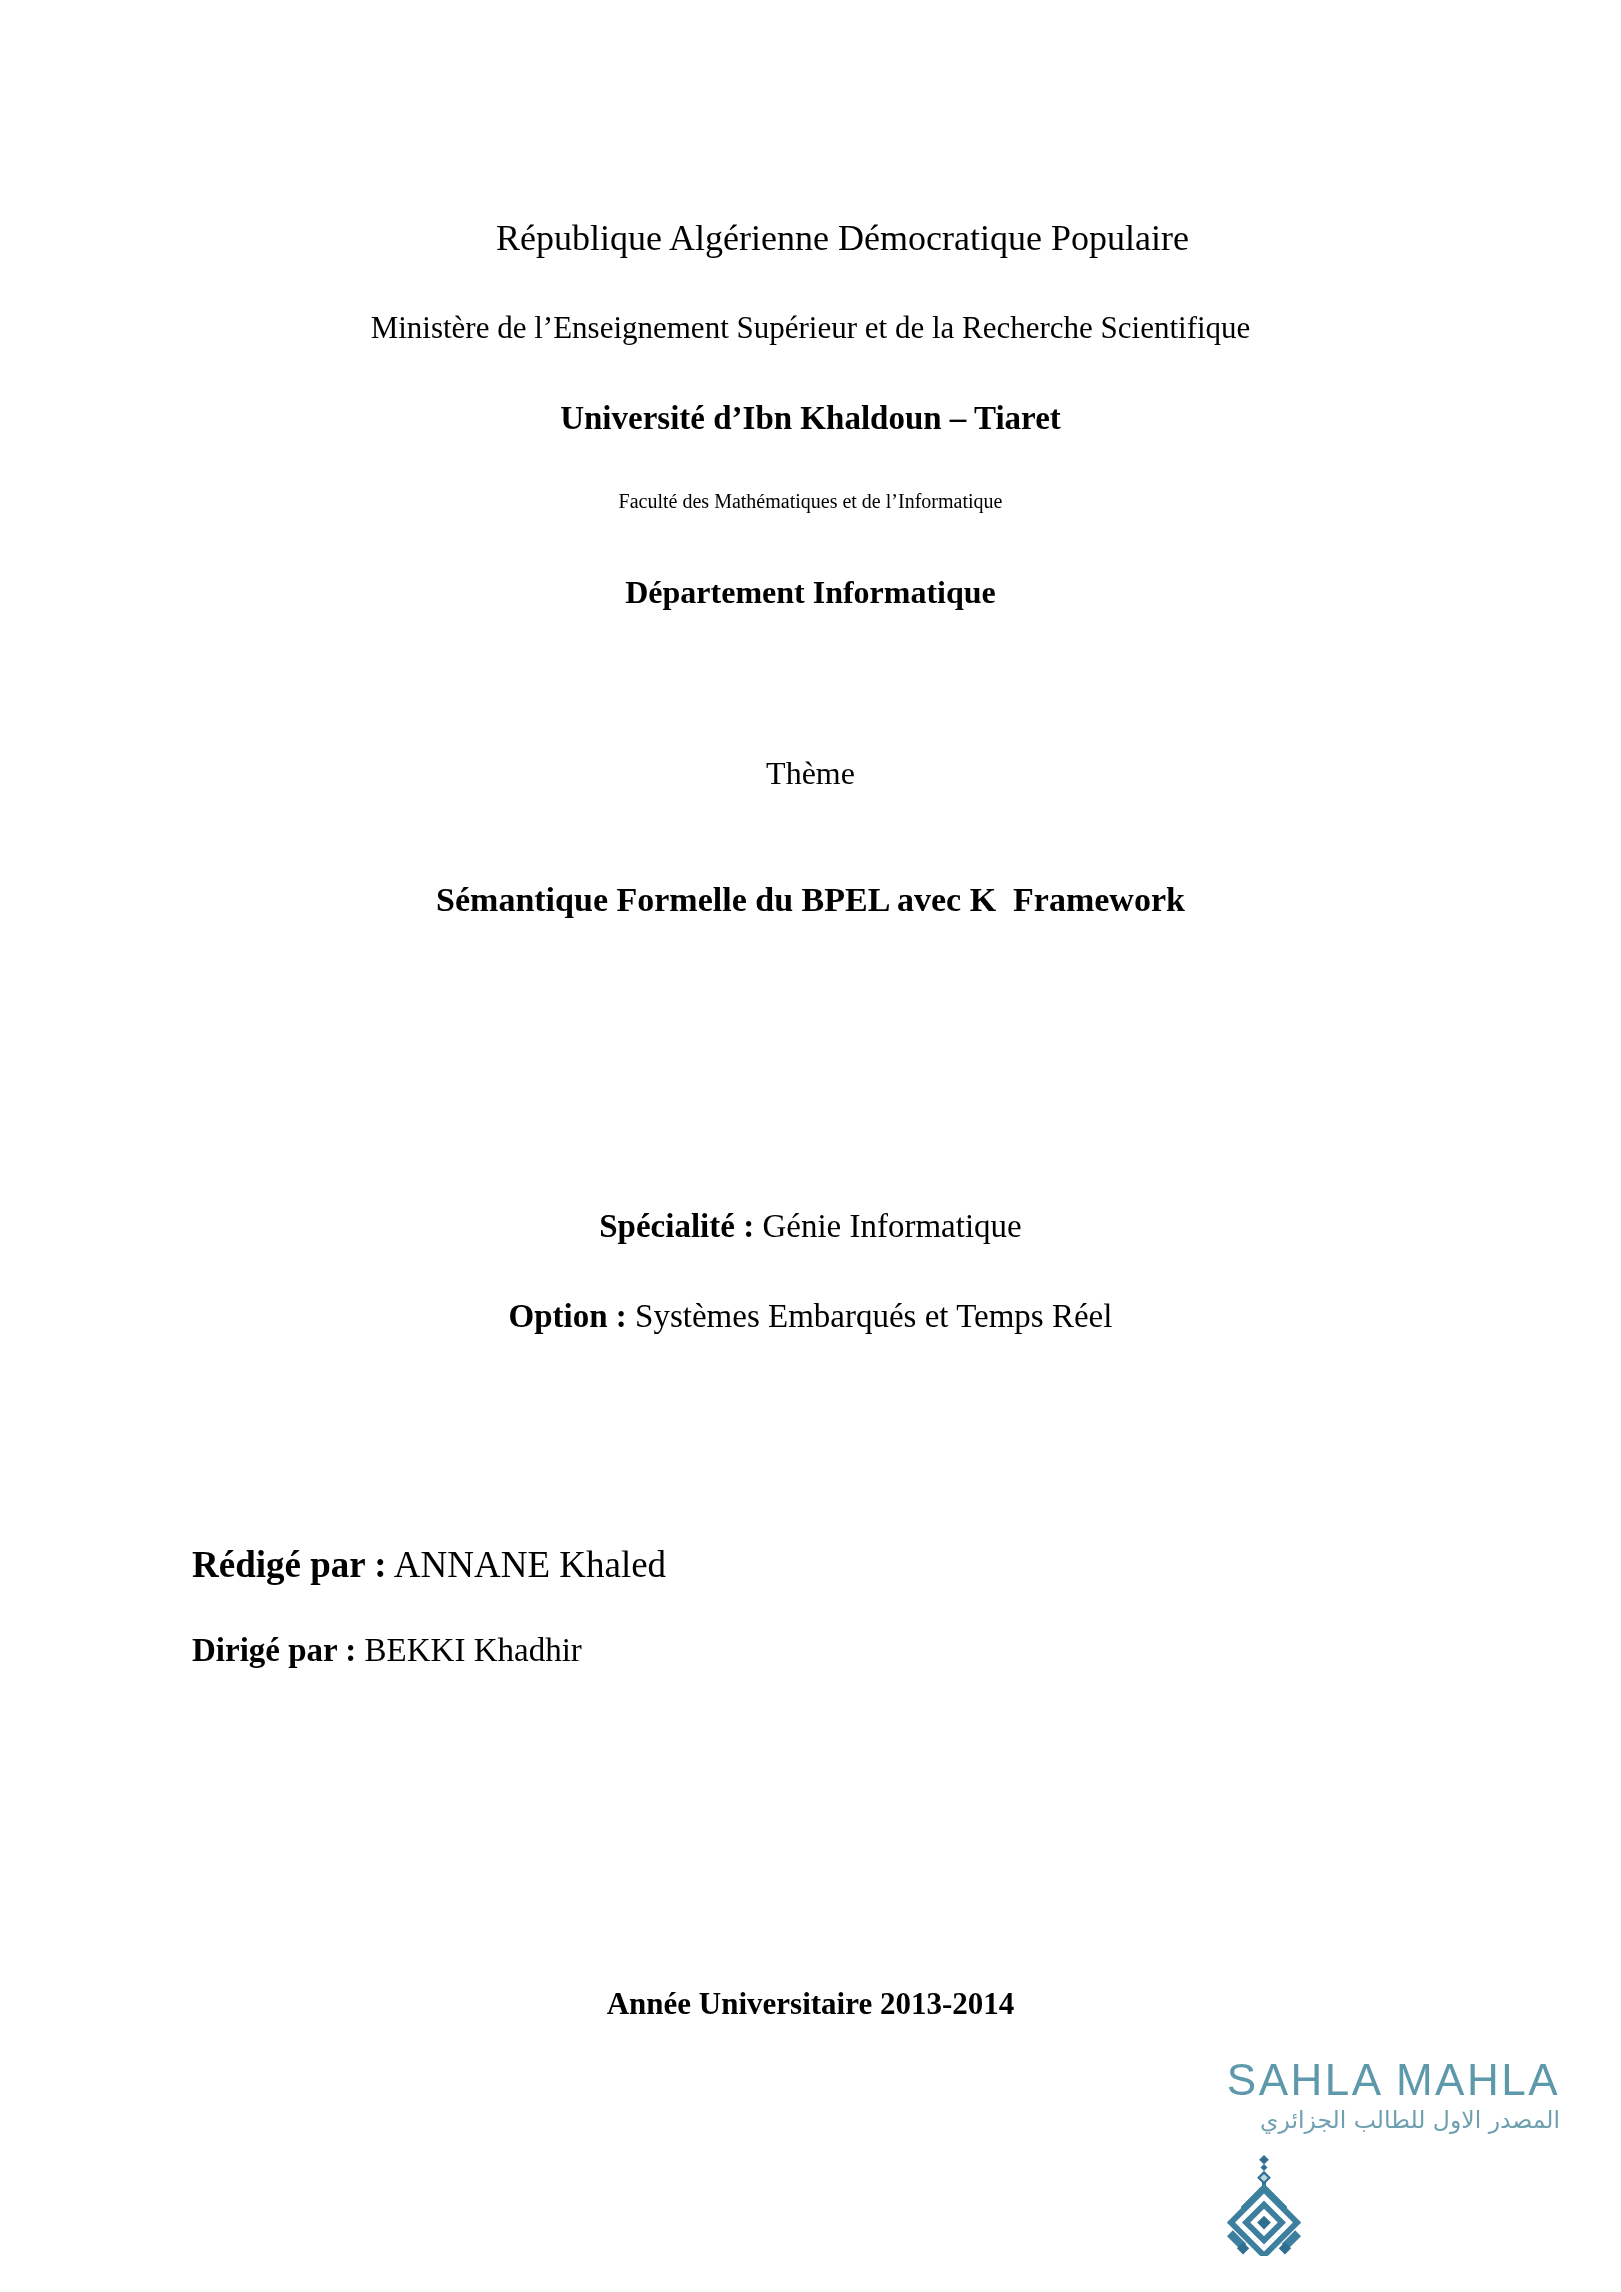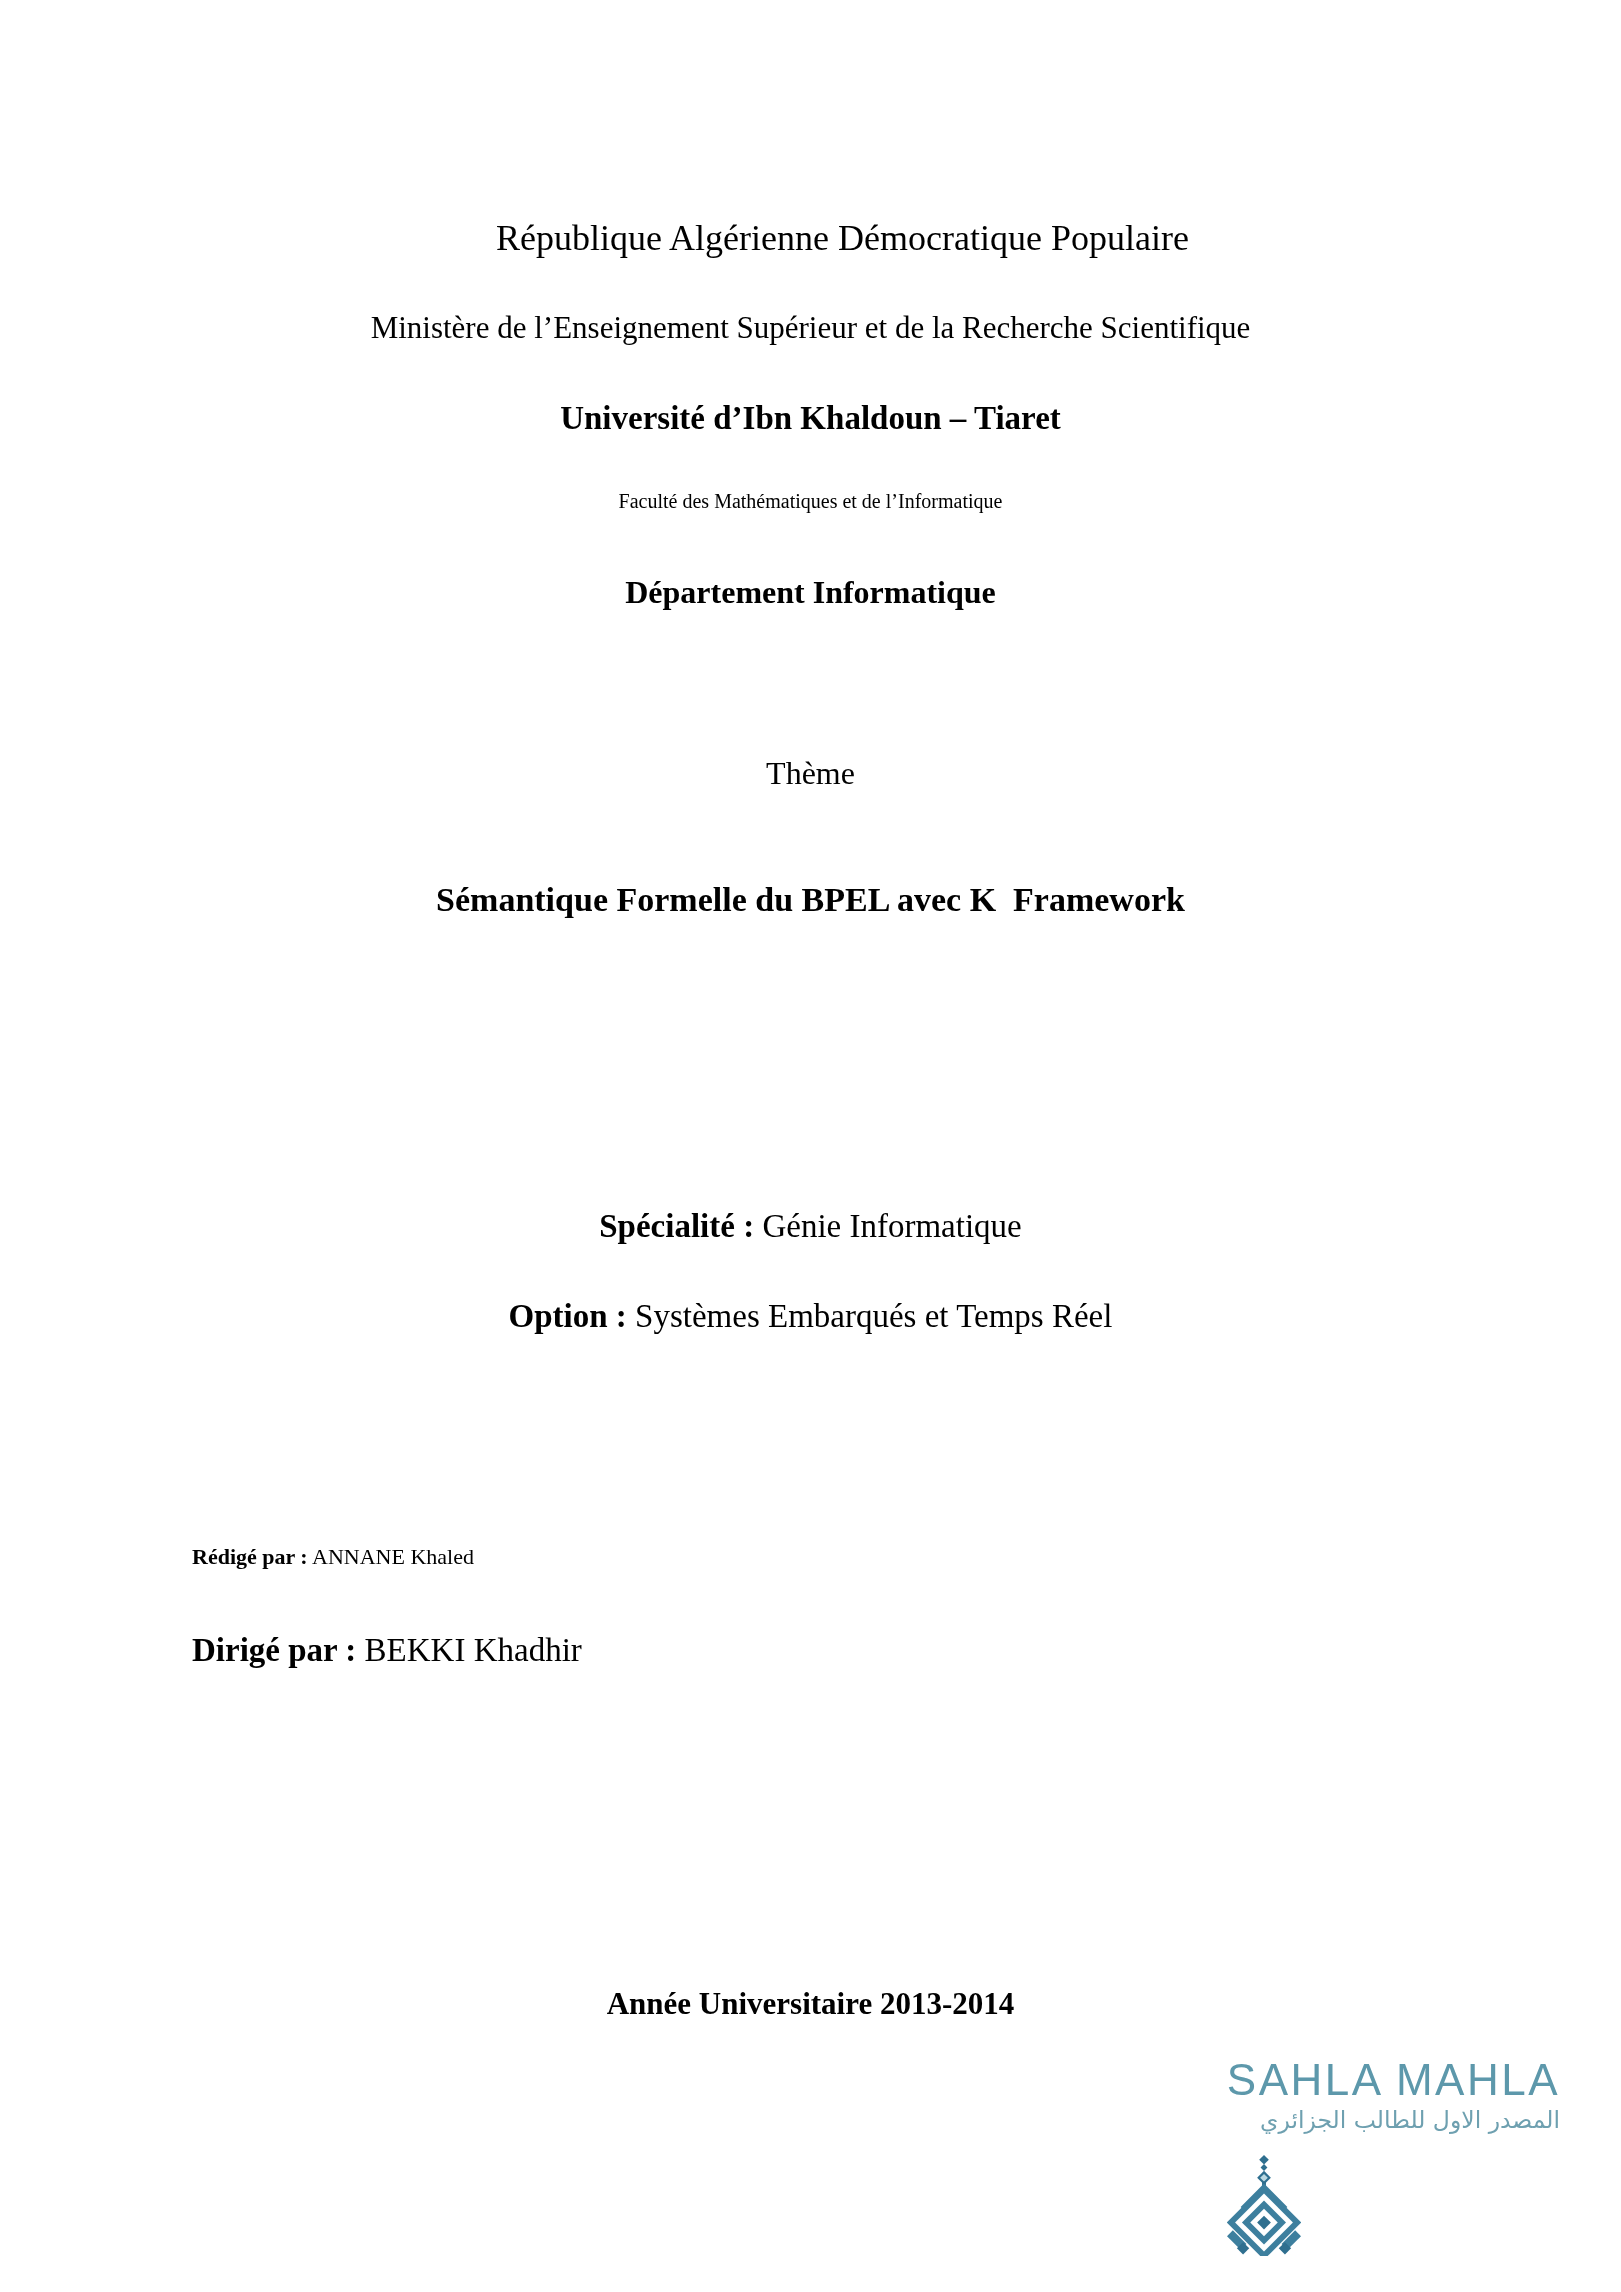--- a/index.html
+++ b/index.html
@@ -83,21 +83,21 @@
   .l-option {
     top: 1298px;
     font-size: 33px;
   }
 
   
   .l-redige {
     top: 1544px;
     left: 192px;
     width: auto;
-    font-size: 22px;
+    font-size: 37px;
     text-align: left;
   }
   .l-dirige {
     top: 1632px;
     left: 192px;
     width: auto;
     font-size: 33px;
     text-align: left;
   }
 

